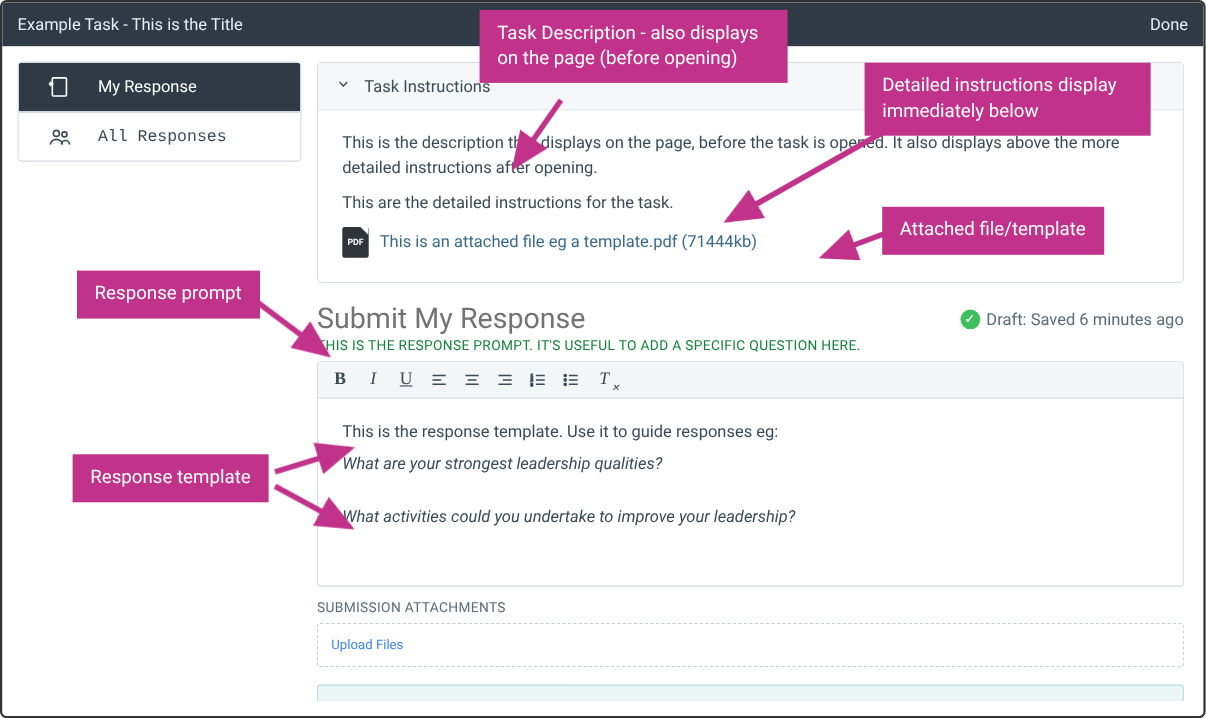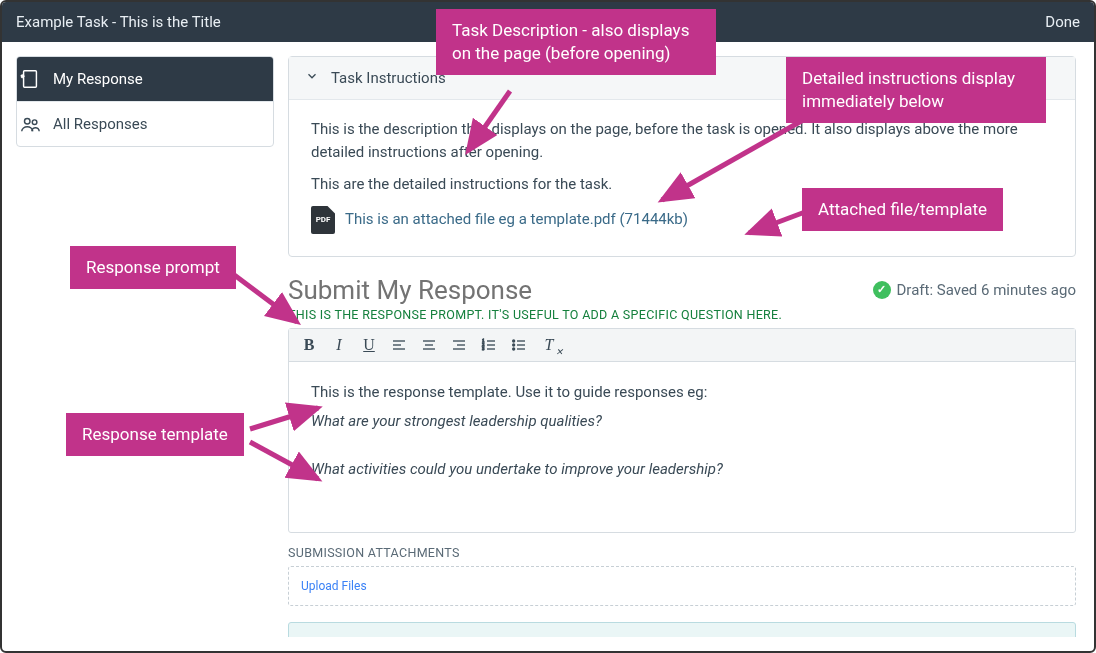--- a/index.html
+++ b/index.html
@@ -36,28 +36,28 @@
     flex-shrink: 0;
   }
   .side-card {
     border: 1px solid #d6dce1;
     border-radius: 4px;
     overflow: hidden;
   }
   .side-item {
     display: flex;
     align-items: center;
-    gap: 12px;
-    padding: 11px 2px;
+    gap: 24px;
+    padding: 11px 26px;
     font-size: 15px;
     color: #3a4a56;
     border-bottom: 1px solid #e3e8ec;
     cursor: pointer;
   }
-  .side-item:last-child { border-bottom: none; }
+  .side-item:last-child { border-bottom: none; font-family: Liberation Mono, monospace; }
   .side-item.active {
     background: #2e3a46;
     color: #fff;
   }
   .side-icon {
     width: 22px; height: 22px;
     display: flex; align-items: center; justify-content: center;
     flex-shrink: 0;
   }
   .main {

